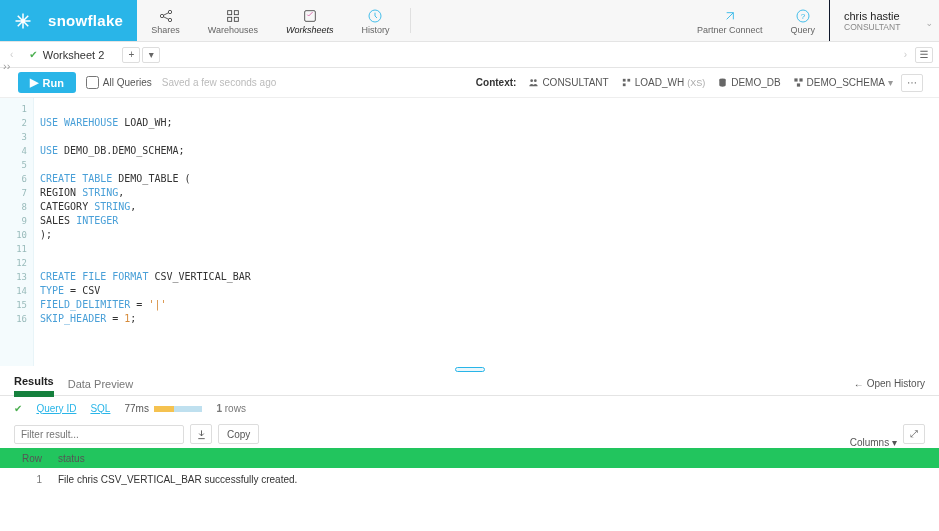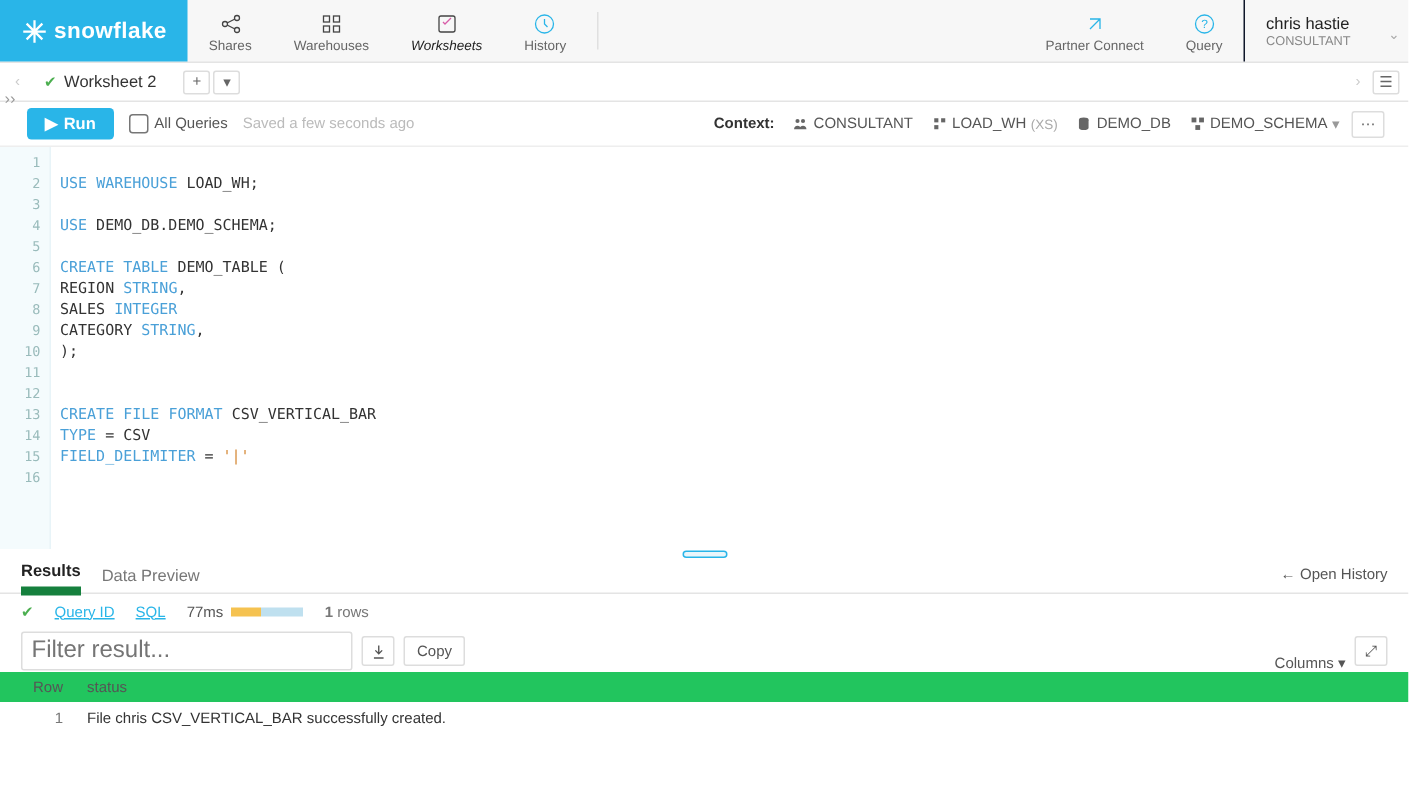--- a/index.html
+++ b/index.html
@@ -1,18 +1,18 @@
 <!DOCTYPE html>
 <html><head>
 <meta charset="utf-8">
 <style>
 * { margin: 0; padding: 0; box-sizing: border-box; }
 body { font-family: -apple-system, "Helvetica Neue", Arial, sans-serif; font-size: 11px; color: #333; background: #fff; width: 939px; height: 531px; overflow: hidden; }
 .topbar { display: flex; align-items: stretch; height: 42px; border-bottom: 1px solid #e4e4e4; background: #f7f7f7; }
-.logo { background: #29b5e8; color: #fff; display: flex; align-items: center; padding: 0 14px; font-weight: 600; font-size: 15px; gap: 4px; letter-spacing: 0.3px; }
+.logo { background: #29b5e8; color: #fff; display: flex; align-items: center; padding: 0 14px; font-weight: 600; font-size: 15px; gap: 16px; letter-spacing: 0.3px; }
 .logo svg { width: 18px; height: 18px; fill: #fff; }
 .navgroup { display: flex; align-items: stretch; }
 .navitem { display: flex; flex-direction: column; align-items: center; justify-content: center; padding: 4px 14px 2px 14px; cursor: pointer; color: #555; }
 .navitem .icon { width: 20px; height: 16px; display: flex; align-items: center; justify-content: center; }
 .navitem .icon svg { width: 16px; height: 16px; stroke: #444; fill: none; stroke-width: 1.3; }
 .navitem.active .lbl { color: #222; }
 .navitem .lbl { font-size: 9px; color: #666; margin-top: 1px; }
 .navitem.active { position: relative; font-style: italic; }
 .navitem.active .lbl::after { content: ""; position: absolute; bottom: 6px; left: 50%; transform: translateX(-50%); width: 52px; height: 12px; border: 1px solid #ccc; border-radius: 8px; z-index: -1; }
 .vsep { width: 1px; background: #e0e0e0; margin: 8px 6px; }
@@ -63,21 +63,21 @@
 .qmeta { display: flex; align-items: center; height: 24px; padding: 0 14px; gap: 14px; }
 .qmeta .ok { color: #4caf50; font-size: 10px; }
 .qmeta a { color: #29b5e8; text-decoration: underline; font-size: 10px; cursor: pointer; }
 .qmeta .ms { color: #555; font-size: 10px; }
 .bar { display: inline-block; height: 6px; vertical-align: middle; }
 .bar.b1 { width: 20px; background: #f5c250; }
 .bar.b2 { width: 28px; background: #bfe0ef; }
 .qmeta .rows { color: #777; font-size: 10px; }
 
 .filterrow { display: flex; align-items: center; height: 28px; padding: 0 14px; gap: 6px; }
-.filterrow input { flex: 0 0 170px; border: 1px solid #ddd; border-radius: 2px; padding: 3px 6px; font-size: 16px; color: #555; }
+.filterrow input { flex: 0 0 170px; border: 1px solid #ddd; border-radius: 2px; padding: 3px 6px; font-size: 10px; color: #555; }
 .smbtn { border: 1px solid #ddd; background: #fff; border-radius: 2px; height: 20px; padding: 0 8px; font-size: 10px; color: #555; cursor: pointer; display: flex; align-items: center; justify-content: center; }
 .icbtn { width: 22px; padding: 0; }
 .filterrow .right { margin-left: auto; display: flex; align-items: center; gap: 6px; }
 .colslink { font-size: 10px; color: #555; cursor: pointer; margin-top: 16px; }
 
 .grid { }
 .ghead { display: flex; background: #22c55e; height: 20px; align-items: center; font-size: 10px; color: #555; }
 .ghead .c1 { width: 52px; text-align: right; padding-right: 10px; }
 .ghead .c2 { flex: 1; padding-left: 6px; }
 .grow { display: flex; height: 22px; align-items: center; font-size: 10px; }
@@ -252,28 +252,29 @@
       <div class="gline">16</div>
     </div>
   <div class="code" id="code">
       <div>&nbsp;</div>
       <div><span class="kw">USE</span> <span class="kw">WAREHOUSE</span> LOAD_WH;</div>
       <div>&nbsp;</div>
       <div><span class="kw">USE</span> DEMO_DB.DEMO_SCHEMA;</div>
       <div>&nbsp;</div>
       <div><span class="kw">CREATE</span> <span class="kw">TABLE</span> DEMO_TABLE (</div>
       <div>    REGION <span class="kw">STRING</span>,</div>
+      <div>    CATEGORY <span class="kw">STRING</span>,</div>
       <div>    SALES <span class="kw">INTEGER</span></div>
-      <div>    CATEGORY <span class="kw">STRING</span>,</div>
       <div>);</div>
       <div>&nbsp;</div>
       <div>&nbsp;</div>
       <div><span class="kw">CREATE</span> <span class="kw">FILE</span> <span class="kw">FORMAT</span> CSV_VERTICAL_BAR</div>
       <div>    <span class="kw">TYPE</span> = CSV</div>
       <div>    <span class="kw">FIELD_DELIMITER</span> = <span class="str">'|'</span></div>
+      <div>    <span class="kw">SKIP_HEADER</span> = <span class="num">1</span>;</div>
     </div>
 </div>
 
 <div class="divider">
     <div class="handle"></div>
   </div>
 
 <div class="rtabs">
   <div class="rtab active">Results</div>
   <div class="rtab">Data Preview</div>

